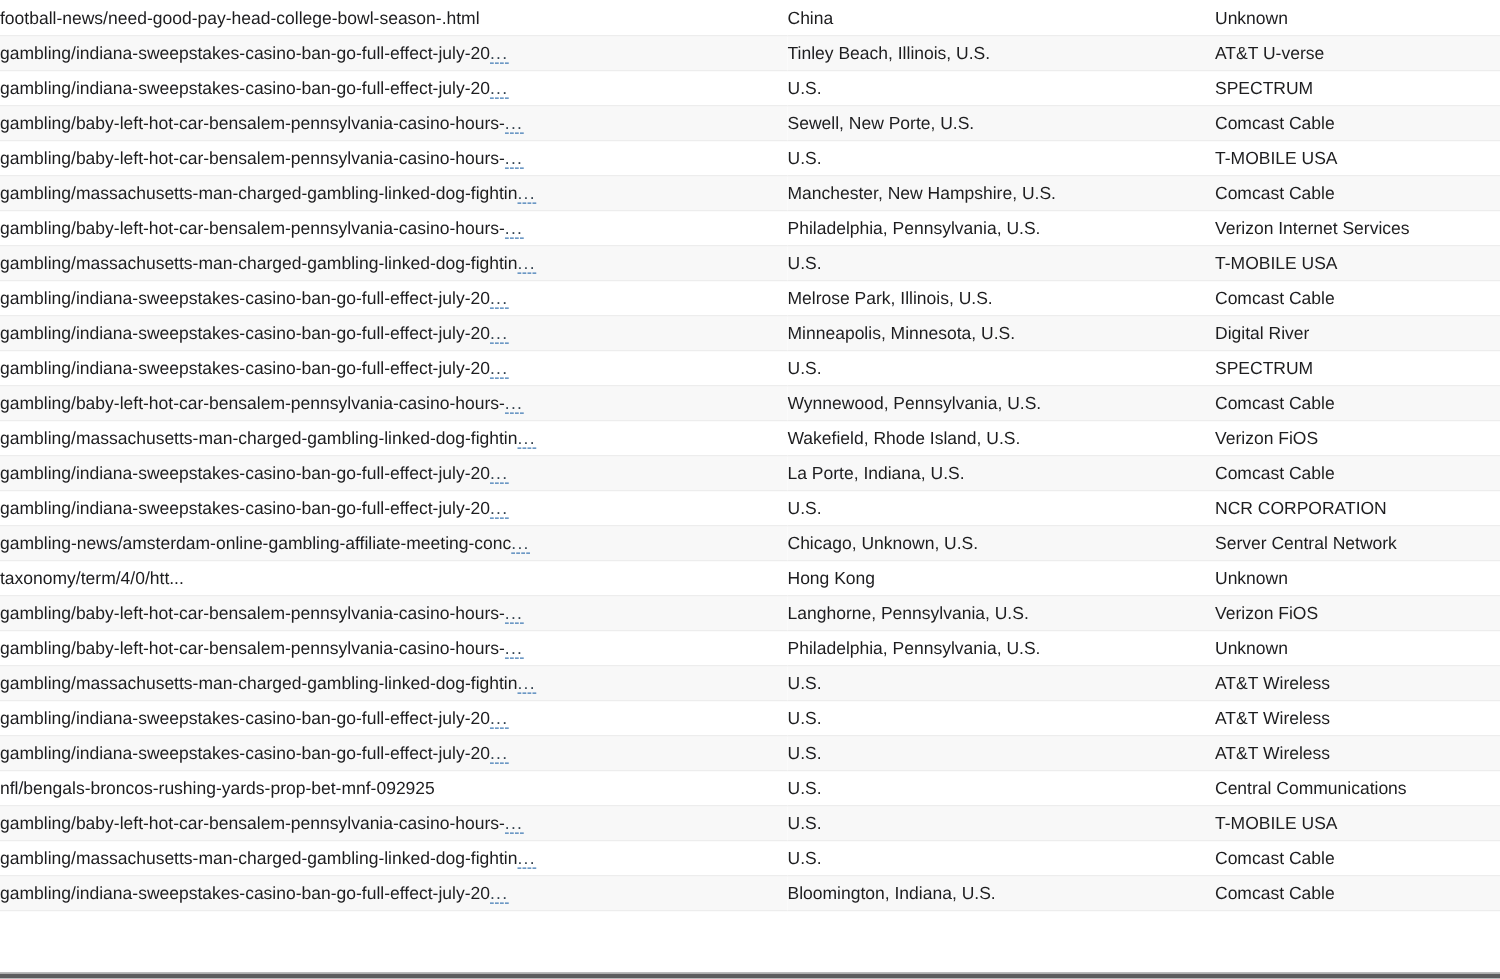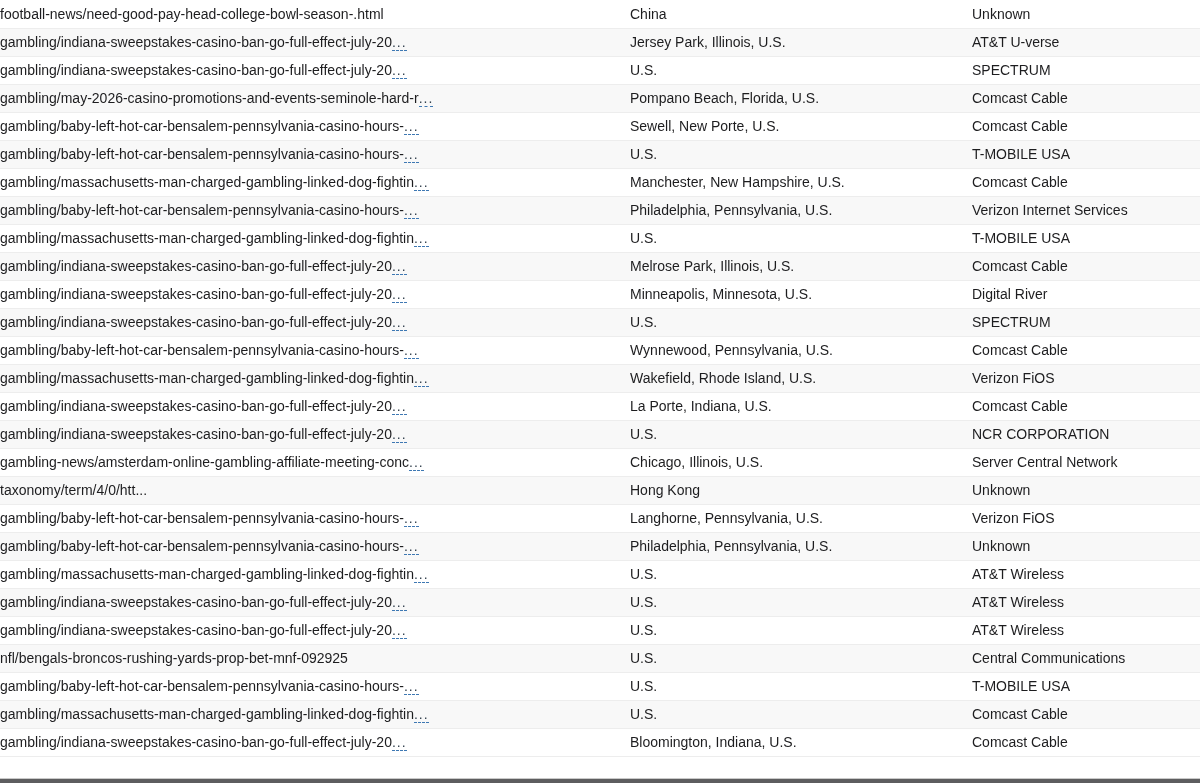--- a/index.html
+++ b/index.html
@@ -71,32 +71,27 @@
       <col class="c-provider">
     </colgroup>
     <tbody id="rows-body">
         <tr>
           <td class="path-cell"><span>football-news/need-good-pay-head-college-bowl-season-.html</span></td>
           <td>China</td>
           <td>Unknown</td>
         </tr>
         <tr>
           <td class="path-cell"><span>gambling/indiana-sweepstakes-casino-ban-go-full-effect-july-20</span><span class="more">...</span></td>
-          <td>Jersey Park, Illinois, U.S.</td>
+          <td>Tinley Beach, Illinois, U.S.</td>
           <td>AT&amp;T U-verse</td>
         </tr>
         <tr>
           <td class="path-cell"><span>gambling/indiana-sweepstakes-casino-ban-go-full-effect-july-20</span><span class="more">...</span></td>
           <td>U.S.</td>
           <td>SPECTRUM</td>
-        </tr>
-        <tr>
-          <td class="path-cell"><span>gambling/may-2026-casino-promotions-and-events-seminole-hard-r</span><span class="more">...</span></td>
-          <td>Pompano Beach, Florida, U.S.</td>
-          <td>Comcast Cable</td>
         </tr>
         <tr>
           <td class="path-cell"><span>gambling/baby-left-hot-car-bensalem-pennsylvania-casino-hours-</span><span class="more">...</span></td>
           <td>Sewell, New Porte, U.S.</td>
           <td>Comcast Cable</td>
         </tr>
         <tr>
           <td class="path-cell"><span>gambling/baby-left-hot-car-bensalem-pennsylvania-casino-hours-</span><span class="more">...</span></td>
           <td>U.S.</td>
           <td>T-MOBILE USA</td>
@@ -146,21 +141,21 @@
           <td>La Porte, Indiana, U.S.</td>
           <td>Comcast Cable</td>
         </tr>
         <tr>
           <td class="path-cell"><span>gambling/indiana-sweepstakes-casino-ban-go-full-effect-july-20</span><span class="more">...</span></td>
           <td>U.S.</td>
           <td>NCR CORPORATION</td>
         </tr>
         <tr>
           <td class="path-cell"><span>gambling-news/amsterdam-online-gambling-affiliate-meeting-conc</span><span class="more">...</span></td>
-          <td>Chicago, Illinois, U.S.</td>
+          <td>Chicago, Unknown, U.S.</td>
           <td>Server Central Network</td>
         </tr>
         <tr>
           <td class="path-cell"><span>taxonomy/term/4/0/htt...</span></td>
           <td>Hong Kong</td>
           <td>Unknown</td>
         </tr>
         <tr>
           <td class="path-cell"><span>gambling/baby-left-hot-car-bensalem-pennsylvania-casino-hours-</span><span class="more">...</span></td>
           <td>Langhorne, Pennsylvania, U.S.</td>

